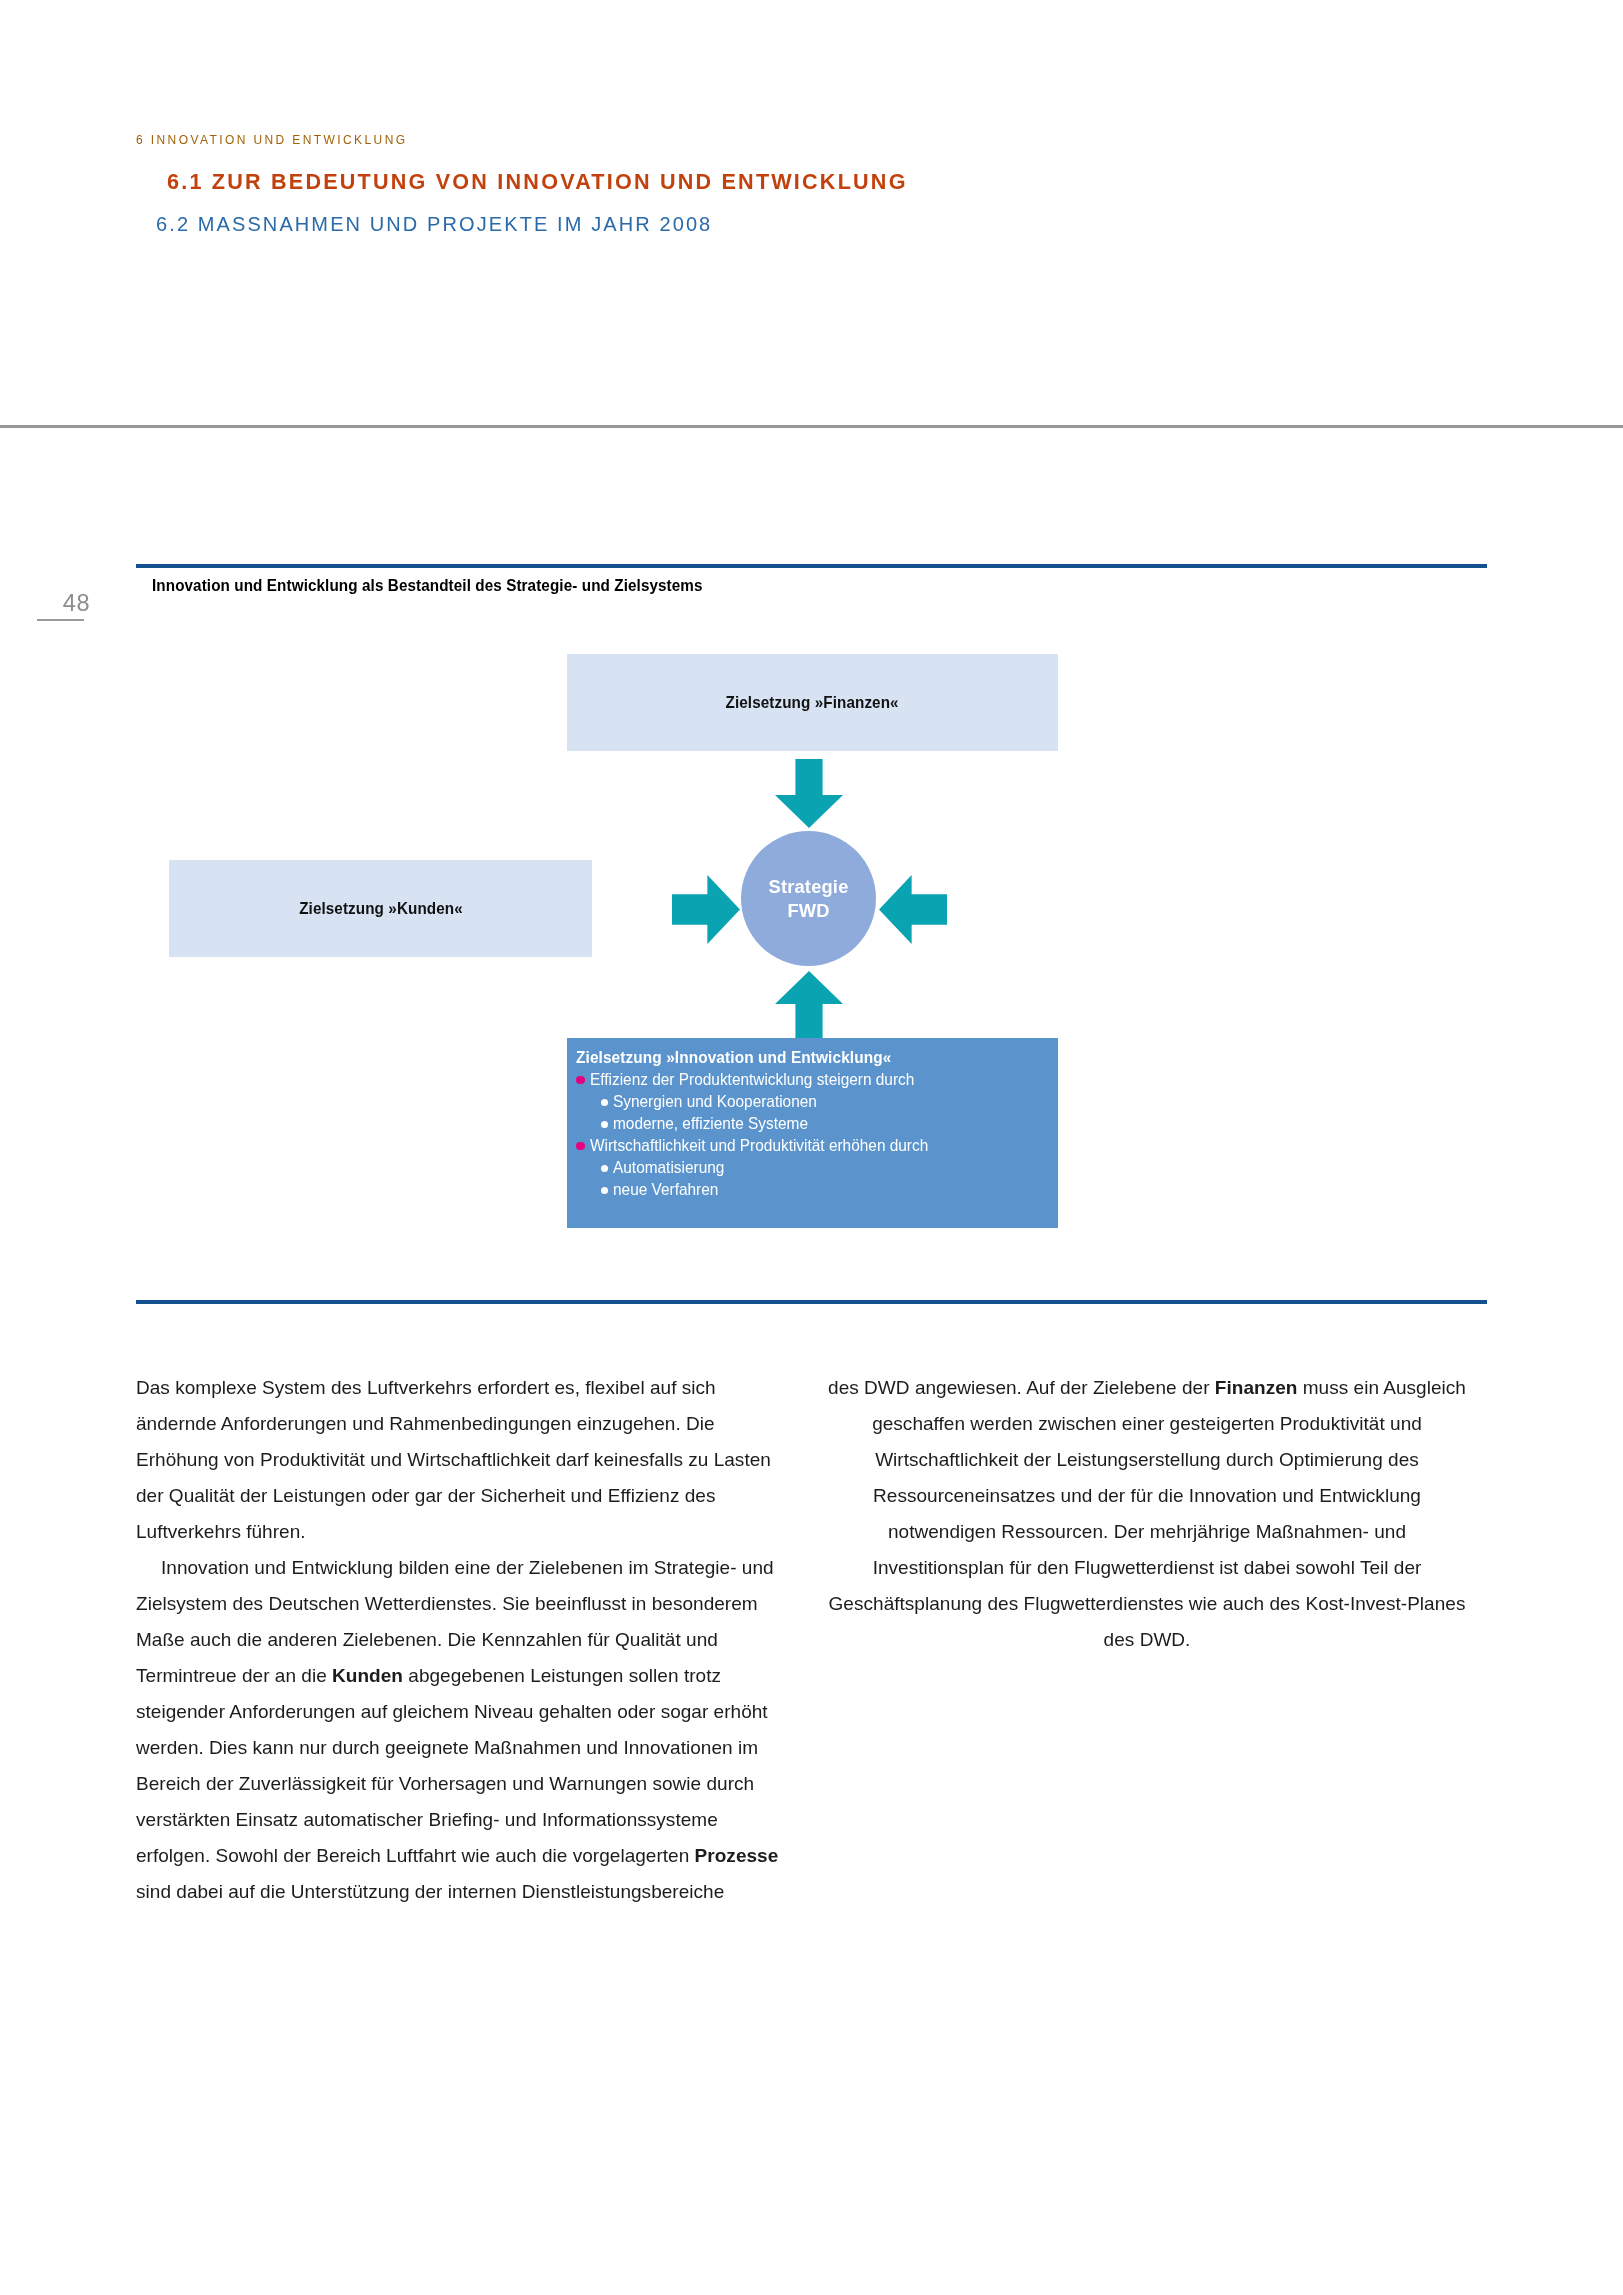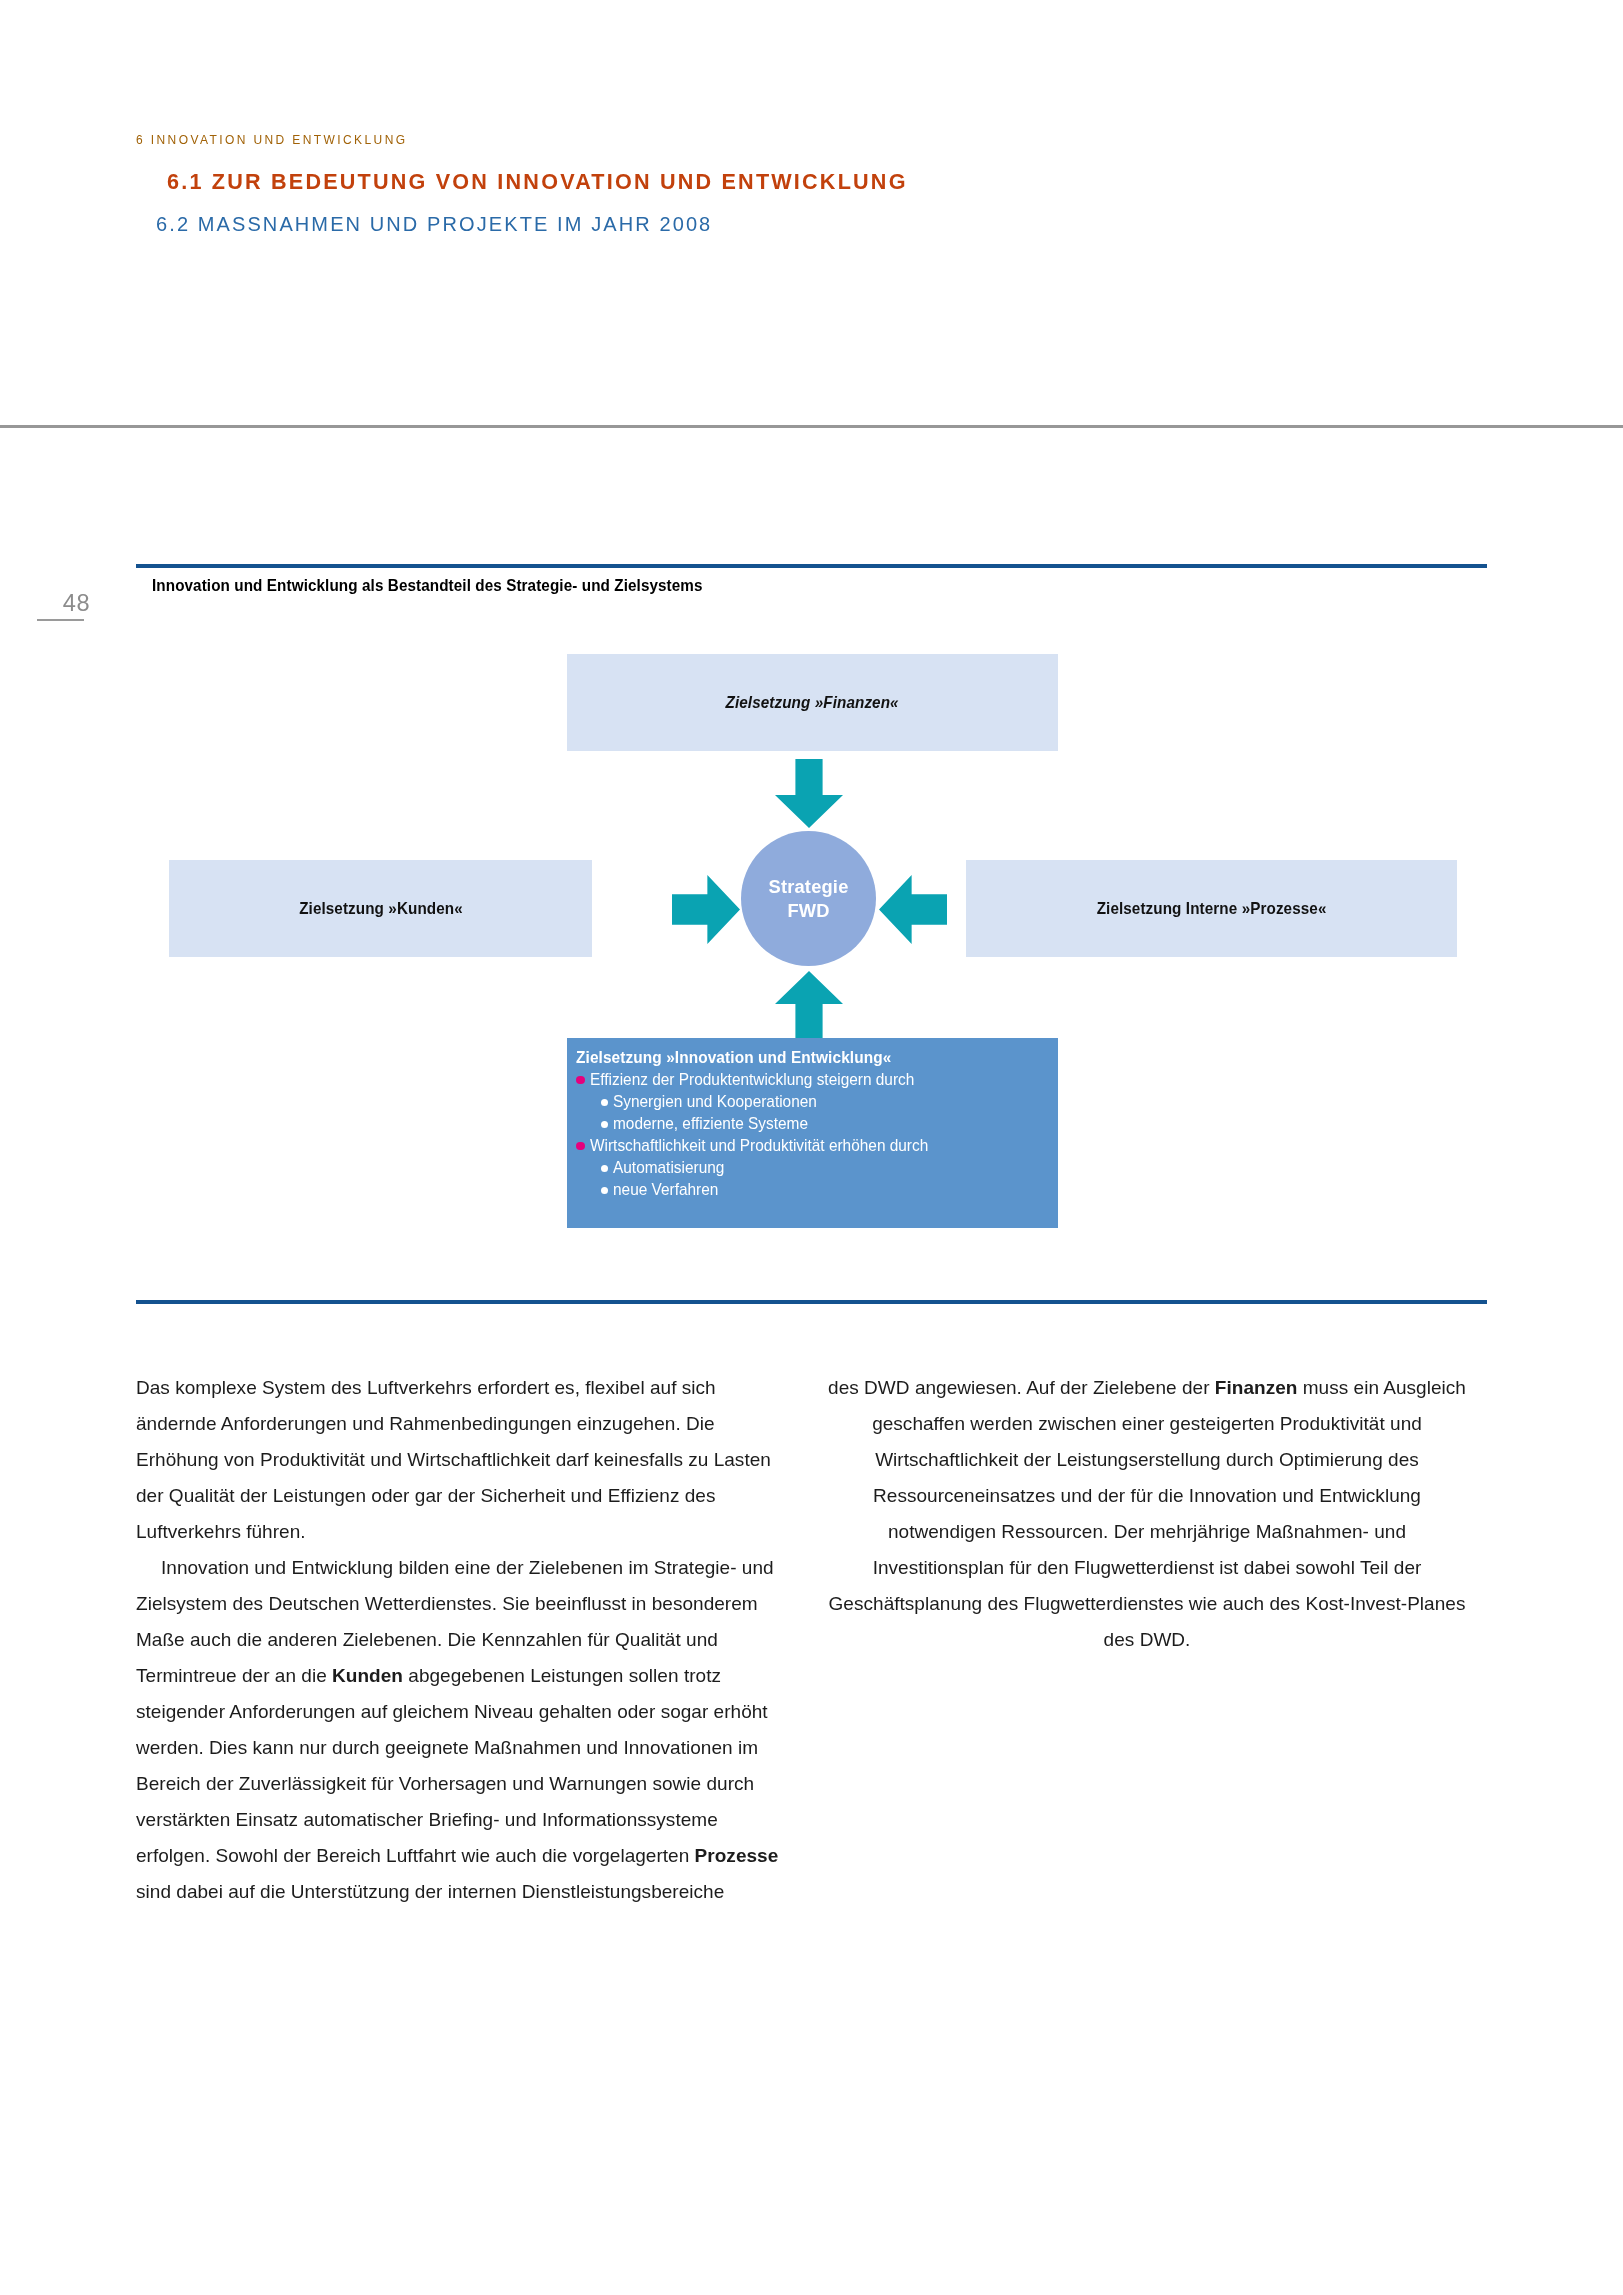--- a/index.html
+++ b/index.html
@@ -139,21 +139,20 @@
     font-stretch: condensed;
     transform: scaleX(0.93);
     white-space: nowrap;
     letter-spacing: 0.1px;
   }
   #goal-box-finanzen {
     left: 567px;
     top: 26px;
     width: 491px;
     height: 97px;
-    font-style: italic;
   }
   #goal-box-kunden {
     left: 169px;
     top: 232px;
     width: 423px;
     height: 97px;
   }
   #goal-box-prozesse {
     left: 966px;
     top: 232px;
@@ -314,23 +313,20 @@
 <div id="diagram">
 
   <div class="goal-box" id="goal-box-finanzen">
     <span class="goal-box-label">Zielsetzung »Finanzen«</span>
   </div>
 
   <div class="goal-box" id="goal-box-kunden">
     <span class="goal-box-label">Zielsetzung »Kunden«</span>
   </div>
 
-  <div class="goal-box" id="goal-box-prozesse">
-    <span class="goal-box-label">Zielsetzung Interne »Prozesse«</span>
-  </div>
 
   <div class="arrow" id="arrow-down"></div>
   <div class="arrow" id="arrow-up"></div>
   <div class="arrow" id="arrow-right"></div>
   <div class="arrow" id="arrow-left"></div>
 
   <div id="goal-box-innovation">
     <div id="innovation-title">Zielsetzung »Innovation und Entwicklung«</div>
     <div id="innovation-list">
         <div class="inno-item inno-level1">

